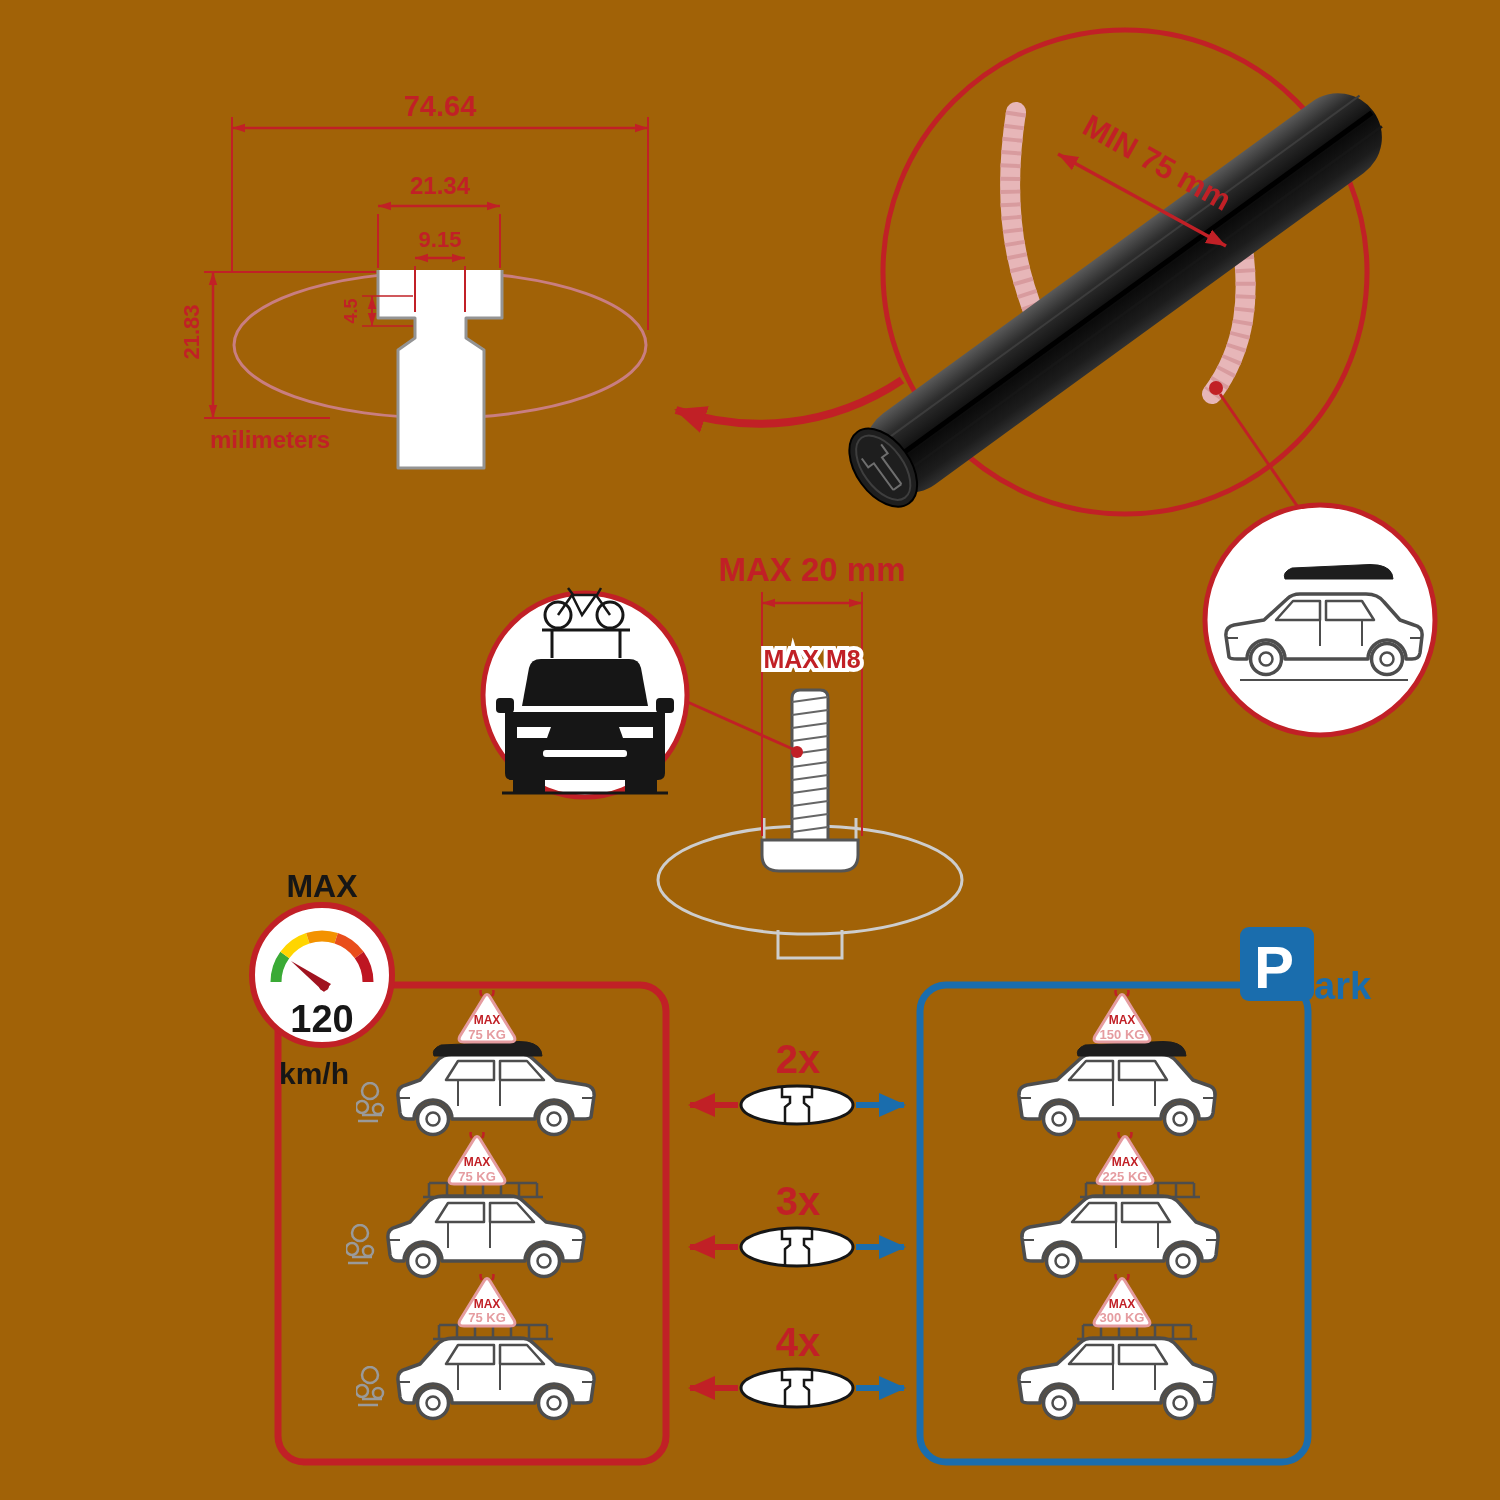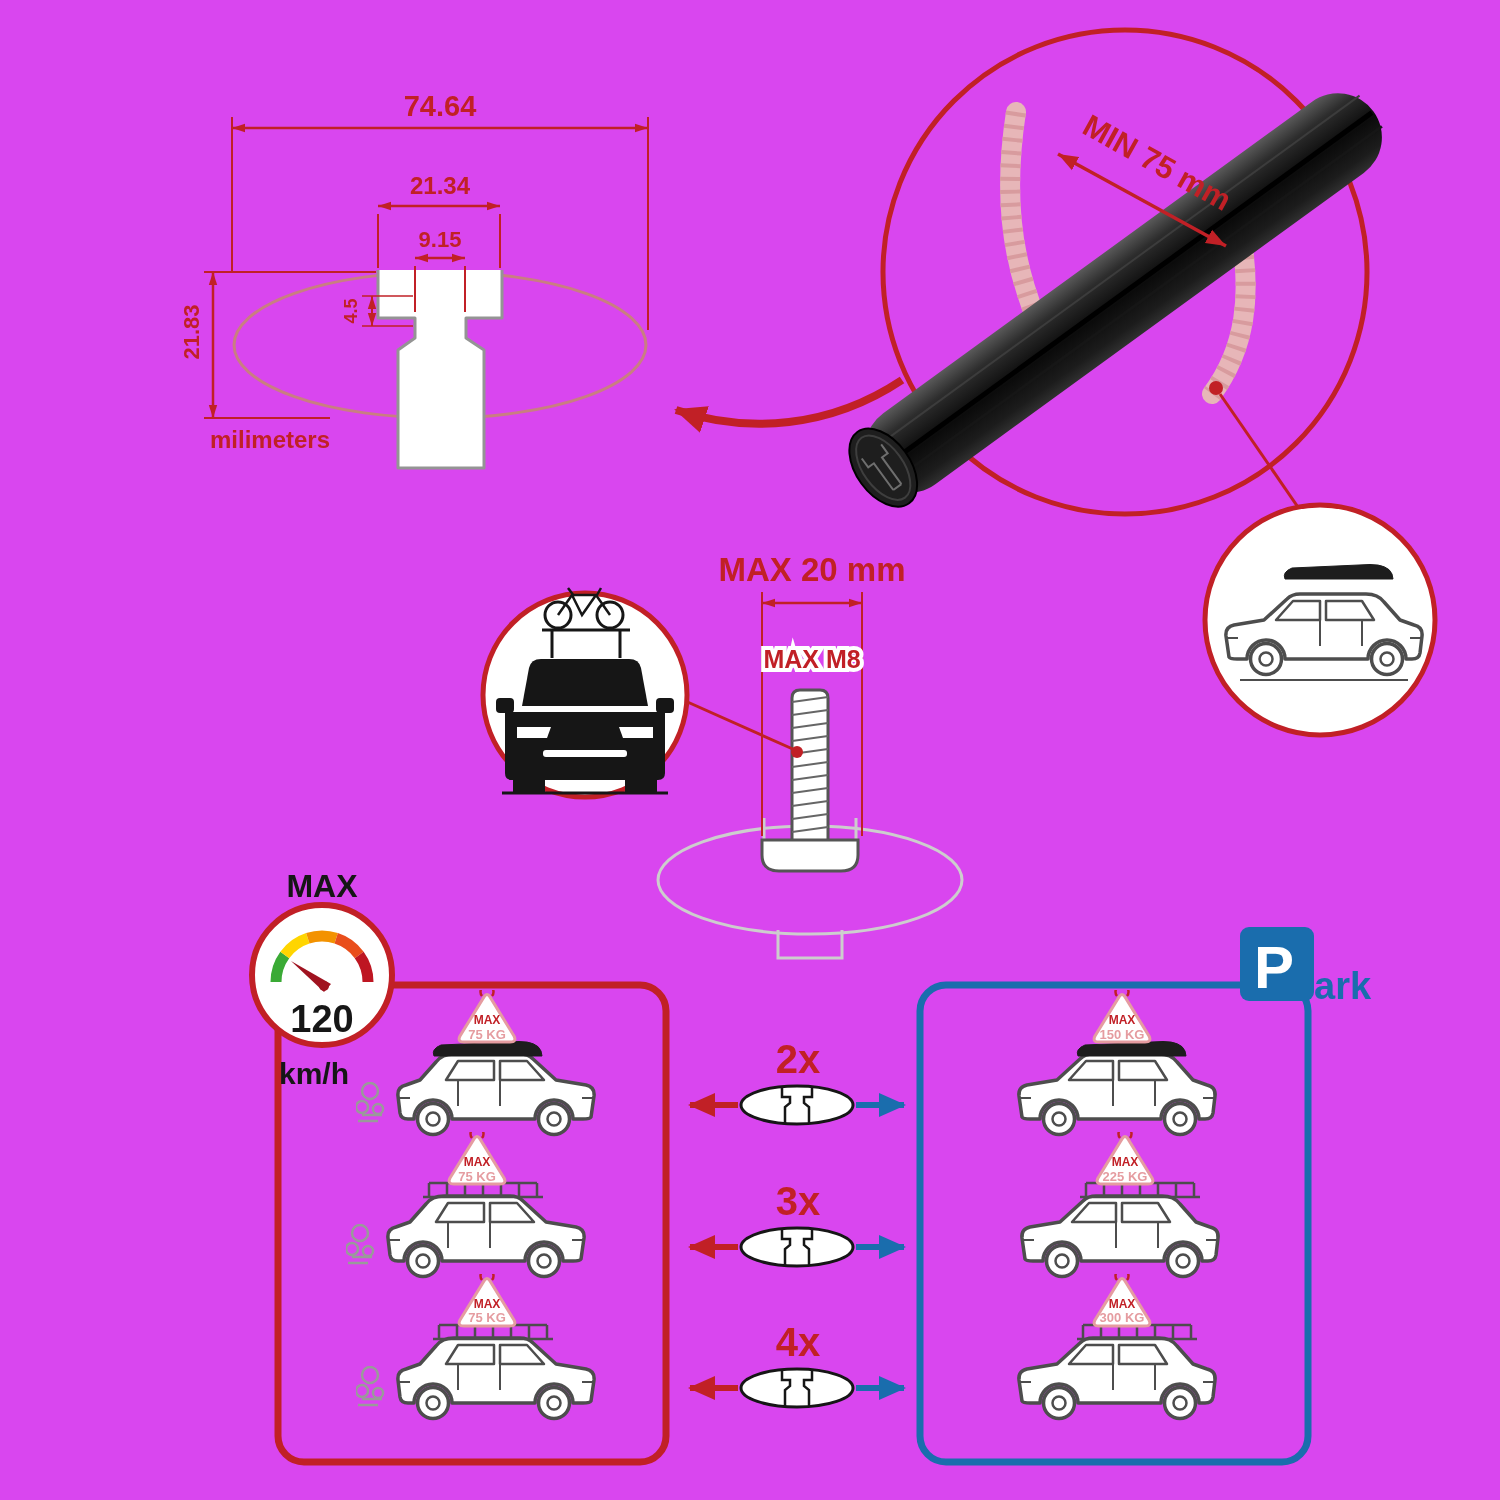--- a/index.html
+++ b/index.html
@@ -1,16 +1,16 @@
 <!DOCTYPE html>
 <html><head>
 <meta charset="utf-8">
 <style>
   html,body{margin:0;padding:0;background:#ffffff;}
-  #stage{position:relative;width:1500px;height:1500px;background:#d946ef;overflow:hidden;}
+  #stage{position:relative;width:1500px;height:1500px;background:#a16207;overflow:hidden;}
   svg{position:absolute;left:0;top:0;}
   svg text{font-family:"Liberation Sans", sans-serif;}
   .dim-text{fill:#c12026;font-weight:bold;}
   .tag-max{fill:#c12026;font-weight:bold;}
   .tag-weight{fill:#e59ca0;font-weight:bold;}
   .qty{fill:#c12026;font-weight:bold;}
   .black-text{fill:#161616;font-weight:bold;}
 </style>
 </head>
 <body>

